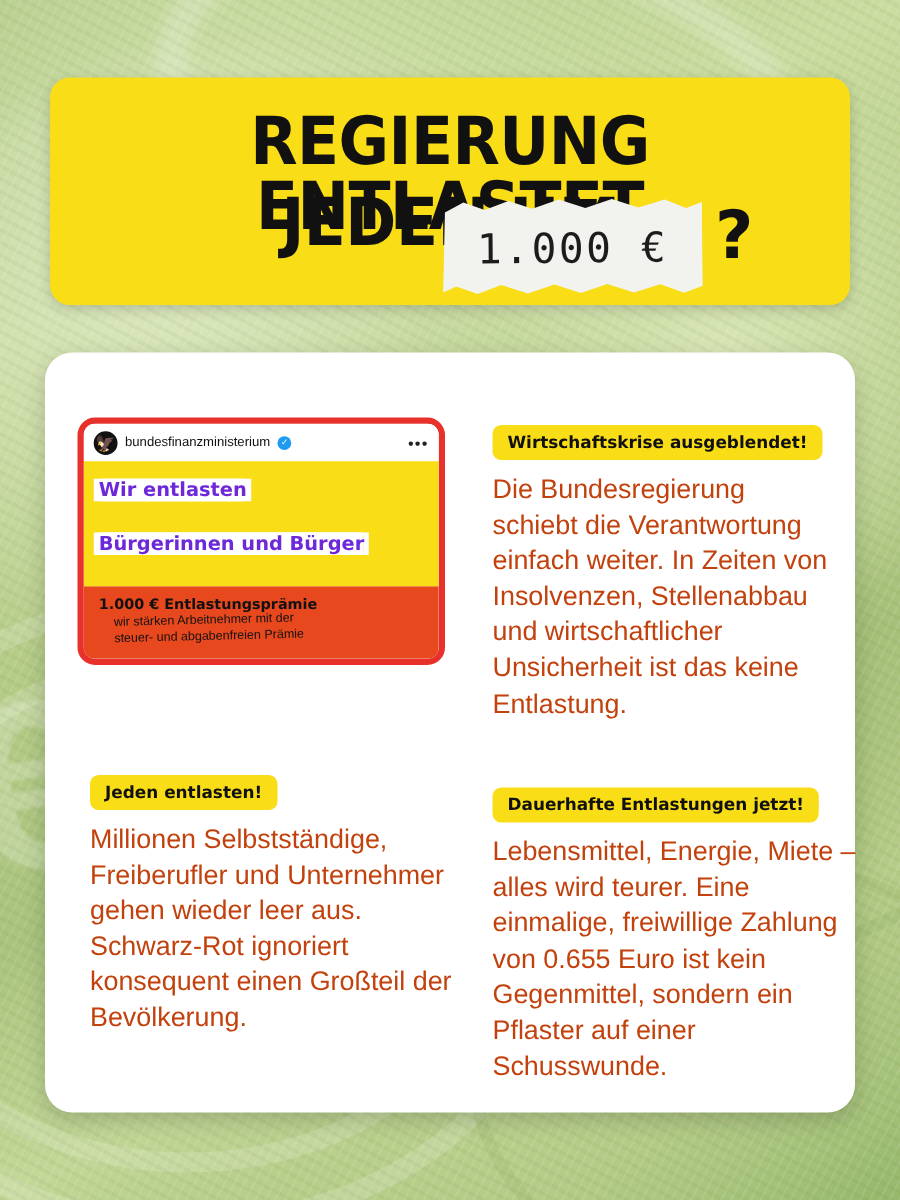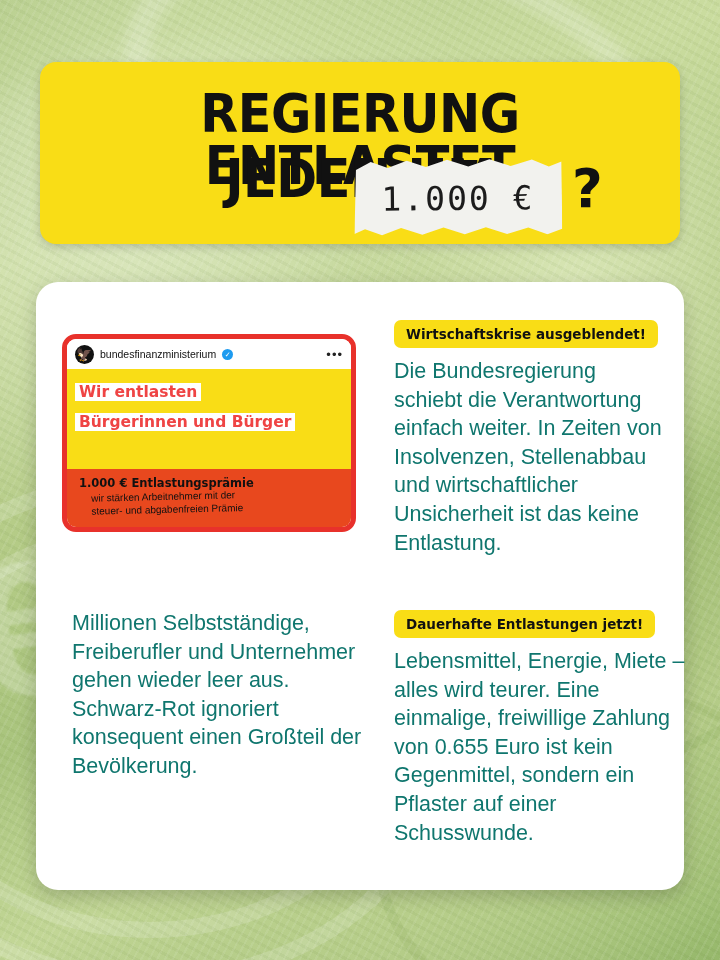--- a/index.html
+++ b/index.html
@@ -217,21 +217,21 @@
     background: #F9DD16;
     padding: 12px 10px 0 12px;
   }
   .post-body .hl {
     display: inline;
     background: #fff;
     box-shadow: 4px 0 0 #fff, -4px 0 0 #fff;
     font-family: "DejaVu Sans", sans-serif;
     font-weight: 700;
     font-size: 15.5px;
-    color: #ef4444;
+    color: #6d28d9;
     line-height: 1.48;
   }
   .post-foot {
     height: 58px;
     background: #E8481E;
     color: #fff;
     padding: 7px 20px 0 12px;
   }
   .post-foot .pf-title {
     font-family: "DejaVu Sans", sans-serif;
@@ -253,29 +253,30 @@
   .tag {
     display: inline-block;
     background: #F9DD16;
     border-radius: 7px;
     font-family: "DejaVu Sans", sans-serif;
     font-weight: 700;
     font-size: 13.5px;
     color: #111;
     padding: 6px 12px 6px 12px;
     white-space: nowrap;
+    margin-top: 20px;
   }
 
   
   .block { position: absolute; }
   .block p {
     font-family: "Liberation Sans", sans-serif;
     font-size: 21.5px;
     line-height: 1.33;
-    color: #0f766e;
+    color: #c2410c;
     margin-top: 9px;
   }
 
   #blk-right-top { left: 358px; top: 38px; width: 268px; }
   #blk-left-bottom { left: 36px; top: 318px; width: 292px; }
   #blk-right-bottom { left: 358px; top: 328px; width: 292px; }
 </style>
 </head>
 <body>
 
@@ -316,37 +317,38 @@
     <div class="post-header">
       <span class="post-avatar">
           <span class="eagle">🦅</span>
         </span>
       <span class="post-user">bundesfinanzministerium</span>
       <span class="verified">✓</span>
       <span class="post-dots">•••</span>
     </div>
     <div class="post-body">
       <div><span class="hl">Wir entlasten</span></div>
-      <div style="margin-top:7px;"><span class="hl">Bürgerinnen und Bürger</span></div>
+      <div style="margin-top:20px;"><span class="hl">Bürgerinnen und Bürger</span></div>
     </div>
     <div class="post-foot">
       <div class="pf-title">1.000 € Entlastungsprämie</div>
       <div class="pf-sub">
         <div>wir stärken Arbeitnehmer mit der</div>
         <div>steuer- und abgabenfreien Prämie</div>
       </div>
     </div>
   </div>
 
   <div class="block" id="blk-right-top">
     <span class="tag">Wirtschaftskrise ausgeblendet!</span>
     <p>Die Bundesregierung schiebt die Verantwor­tung einfach weiter. In Zeiten von Insolvenzen, Stellenabbau und wirt­schaftlicher Unsicherheit ist das keine Entlastung.</p>
   </div>
 
   <div class="block" id="blk-left-bottom">
+    <span class="tag">Jeden entlasten!</span>
     <p>Millionen Selbstständige, Freiberufler und Unter­nehmer gehen wieder leer aus. Schwarz-Rot ignoriert konsequent einen Großteil der Bevöl­kerung.</p>
   </div>
 
   <div class="block" id="blk-right-bottom">
     <span class="tag">Dauerhafte Entlastungen jetzt!</span>
     <p>Lebensmittel, Energie, Miete – alles wird teurer. Eine einmalige, freiwillige Zahlung von 0.655 Euro ist kein Gegenmittel, sondern ein Pflaster auf einer Schusswunde.</p>
   </div>
 
 </div>
 

